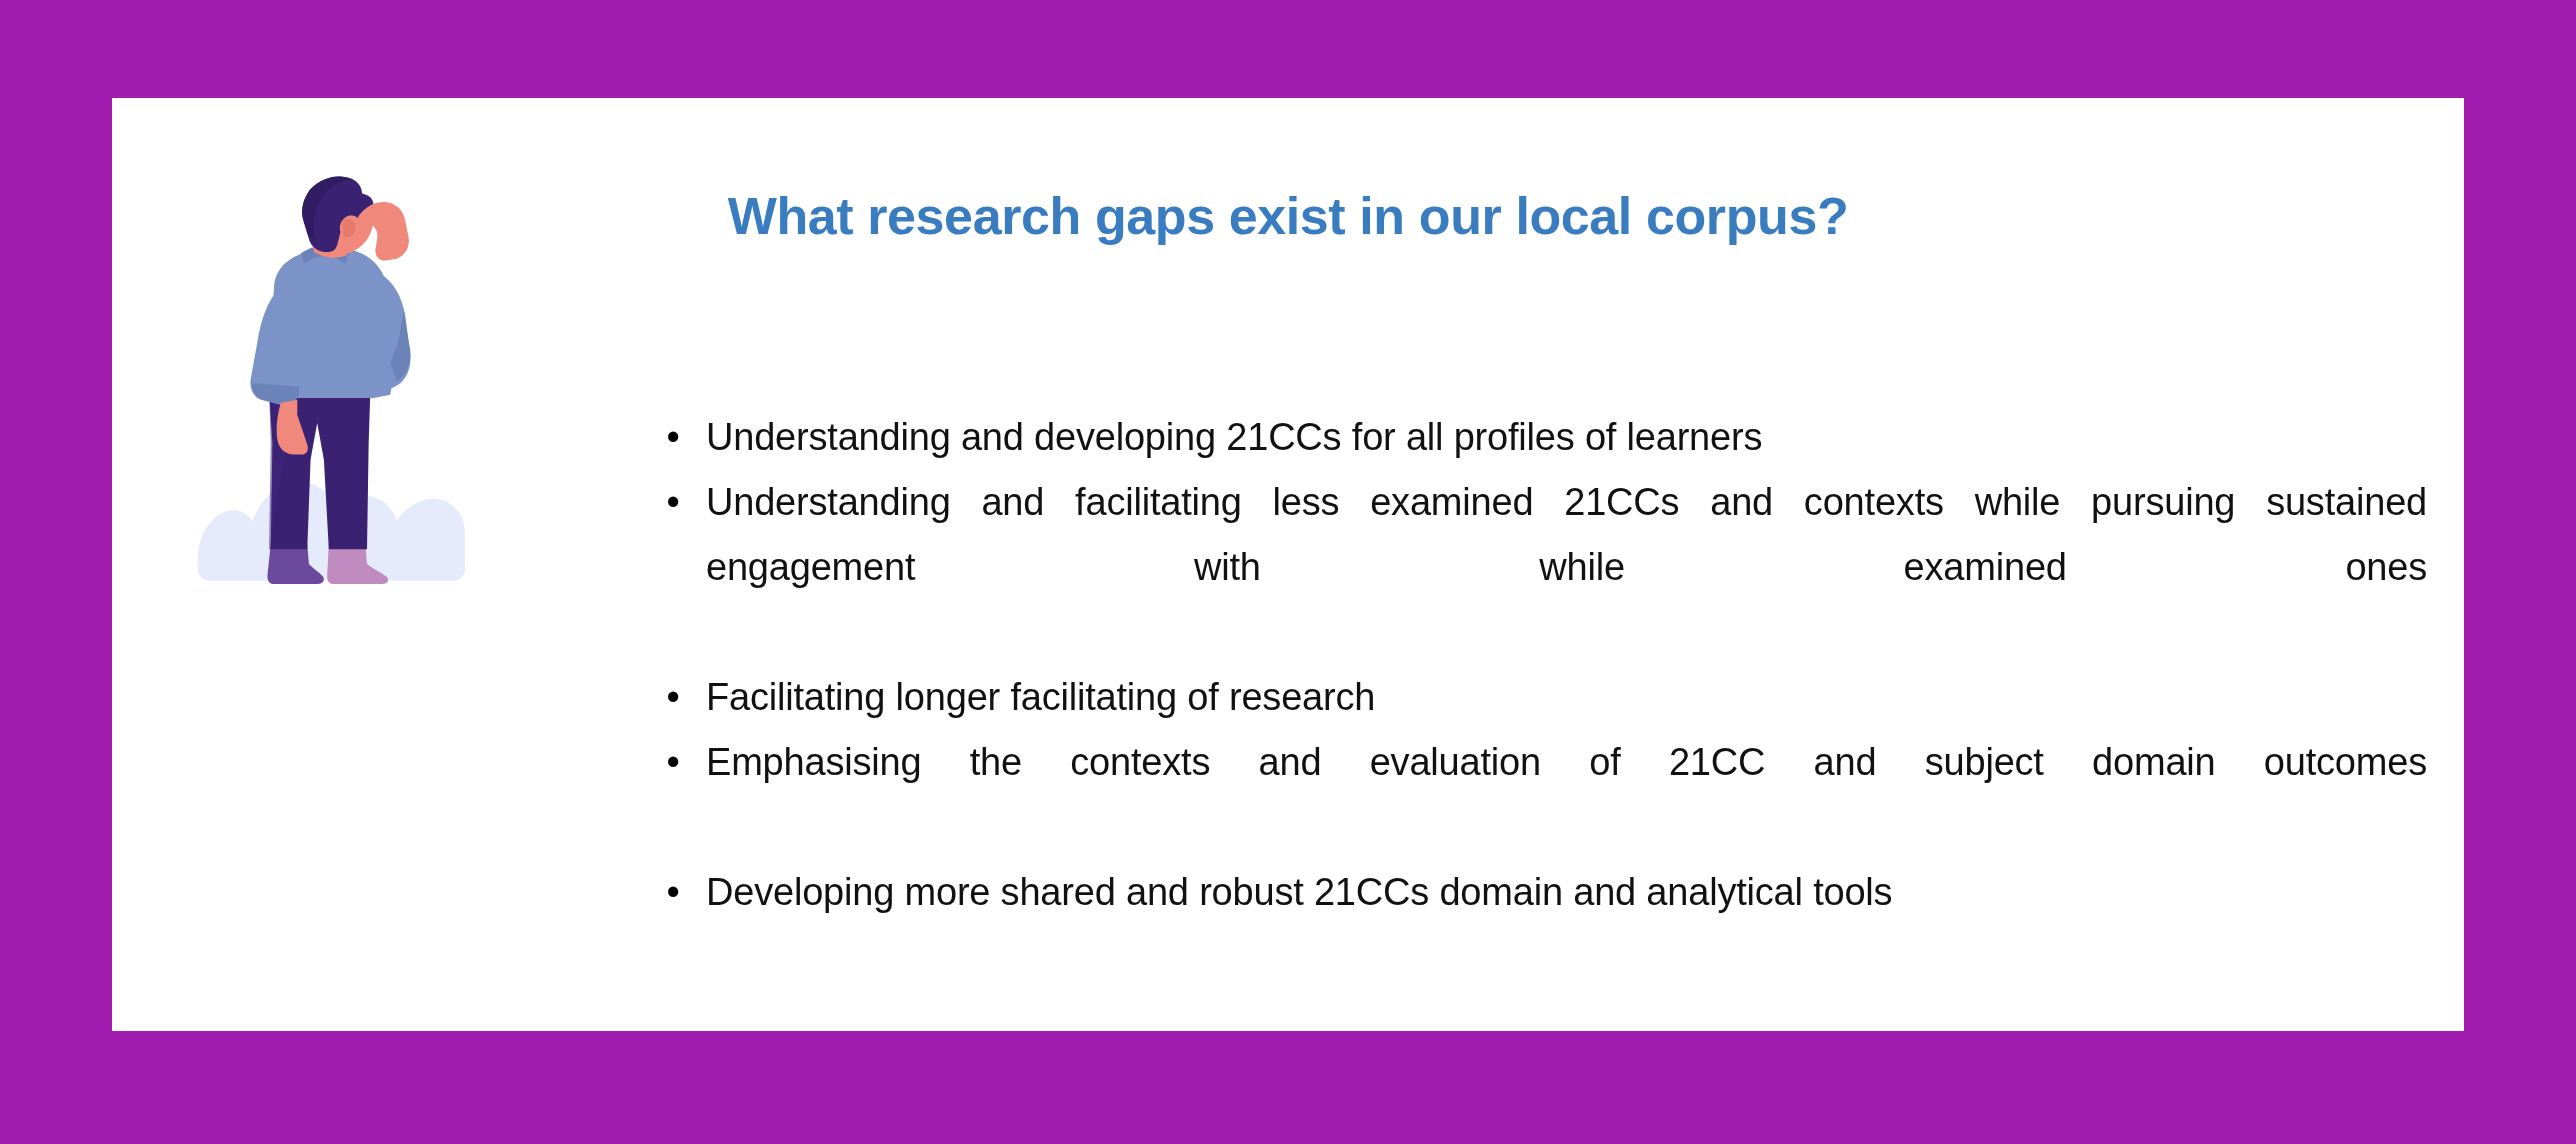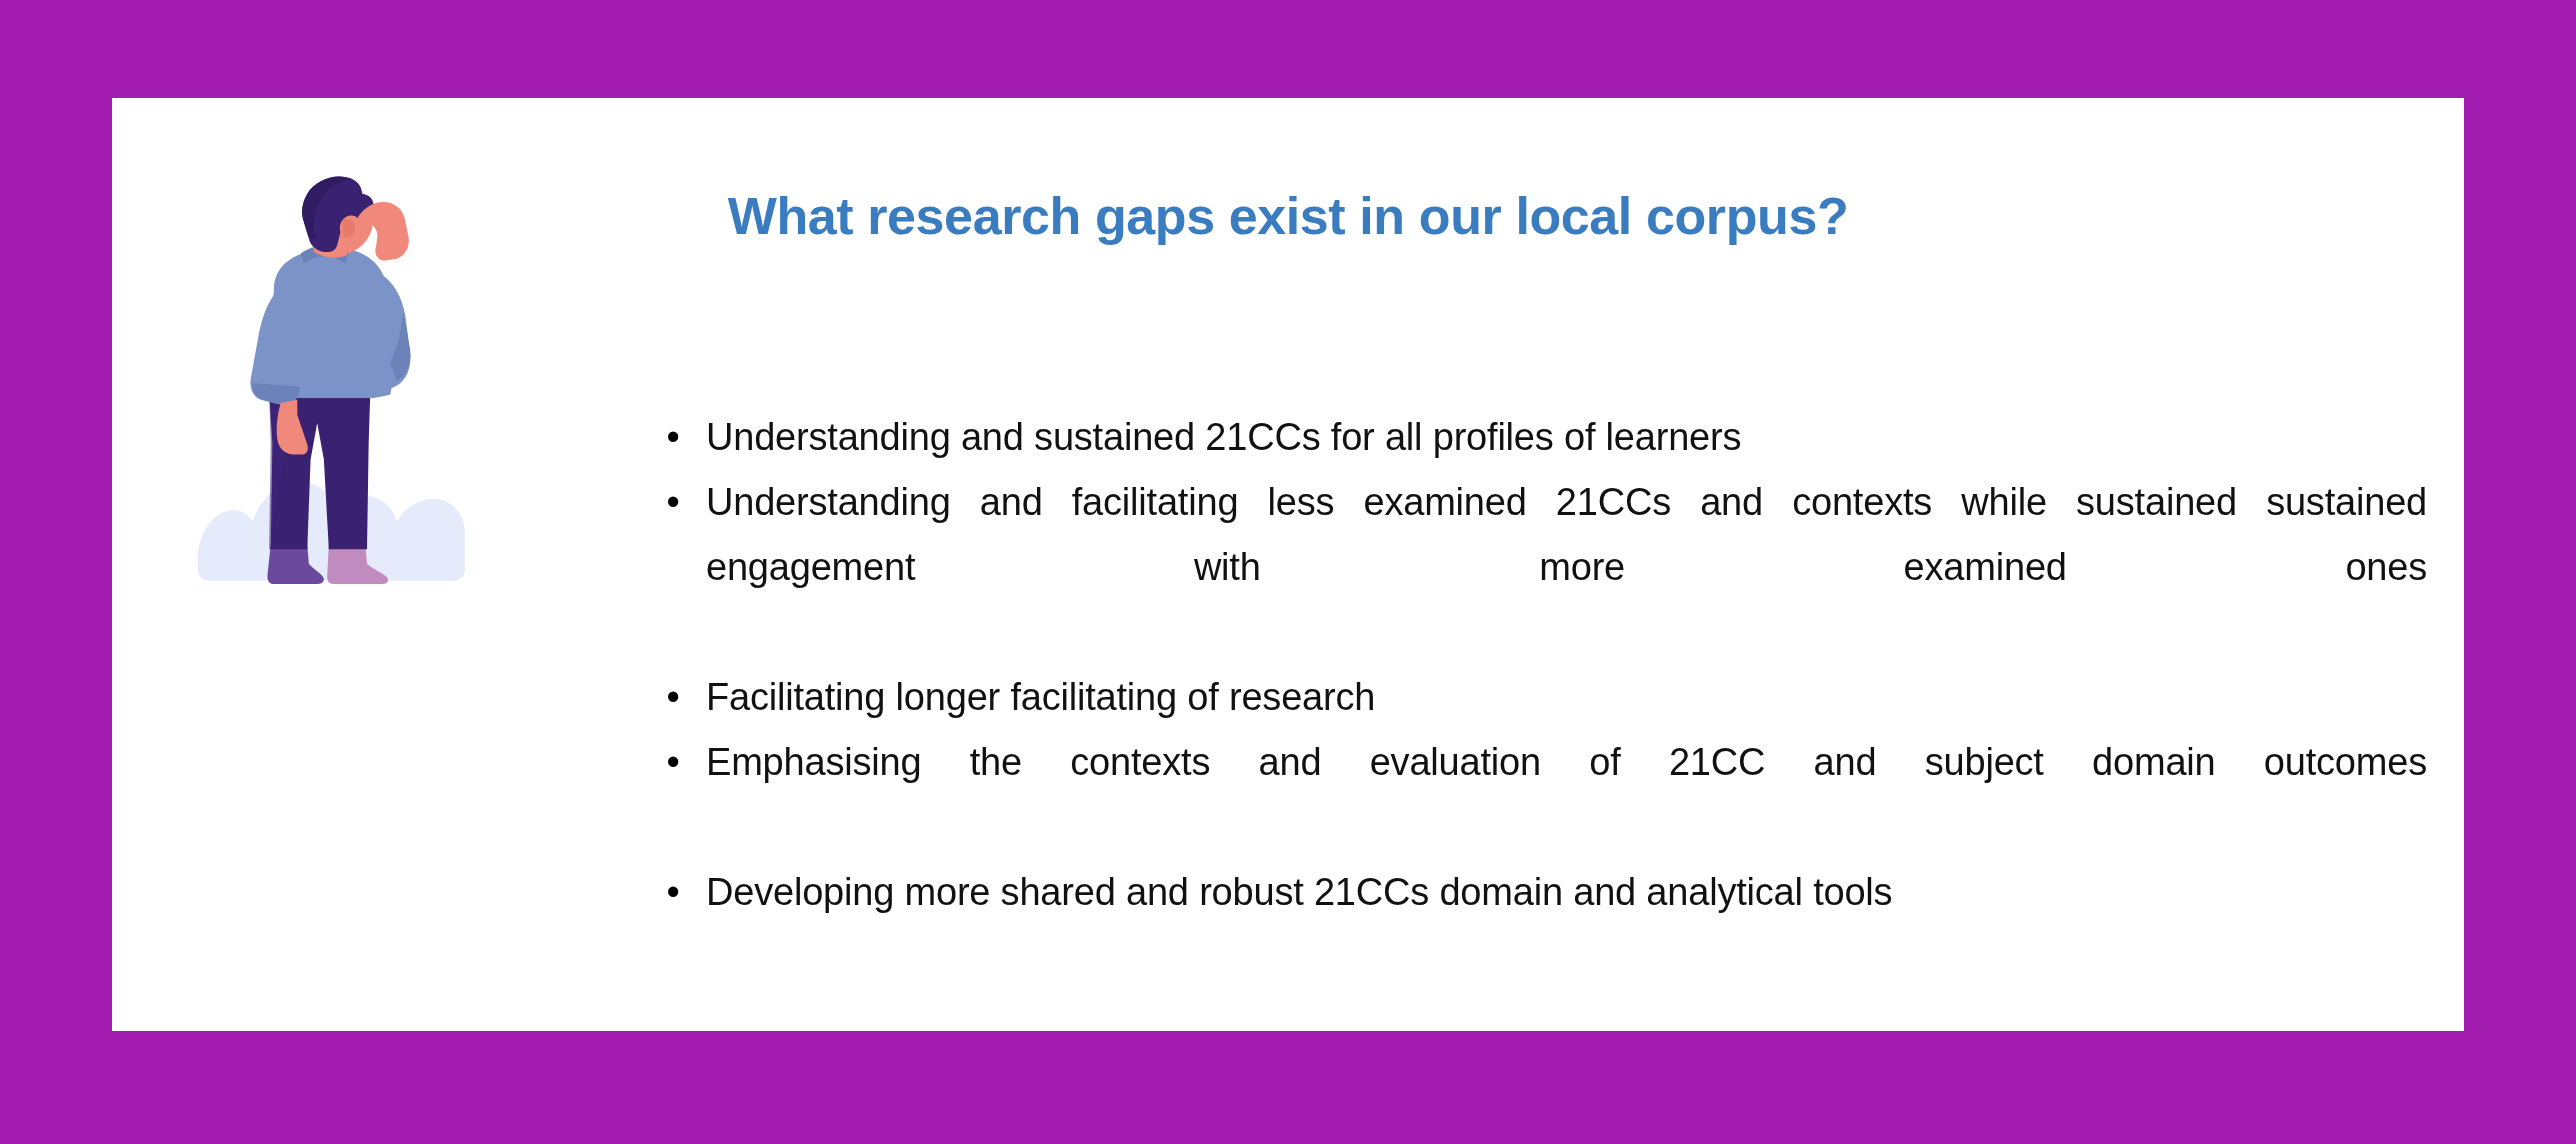--- a/index.html
+++ b/index.html
@@ -201,26 +201,26 @@
                    C226 76 222 68 214 66 L204 64
                    C200 63 200 58 204 54 Z" fill="#F0897B"></path>
         </g>
       </svg>
     </div>
 
     <div class="bullets">
 
       <div class="bullet-row">
         <span class="bullet-marker">•</span>
-        <span class="bullet-text nojustify">Understanding and sustained 21CCs for all profiles of learners</span>
-      </div>
-
-      <div class="bullet-row">
-        <span class="bullet-marker">•</span>
-        <span class="bullet-text justified">Understanding and facilitating less examined 21CCs and contexts while sustained sustained engagement with more examined ones</span>
+        <span class="bullet-text nojustify">Understanding and developing 21CCs for all profiles of learners</span>
+      </div>
+
+      <div class="bullet-row">
+        <span class="bullet-marker">•</span>
+        <span class="bullet-text justified">Understanding and facilitating less examined 21CCs and contexts while pursuing sustained engagement with while examined ones</span>
       </div>
 
       <div class="bullet-row">
         <span class="bullet-marker">•</span>
         <span class="bullet-text nojustify">Facilitating longer facilitating of research</span>
       </div>
 
       <div class="bullet-row">
         <span class="bullet-marker">•</span>
         <span class="bullet-text justified">Emphasising the contexts and evaluation of 21CC and subject domain outcomes</span>

